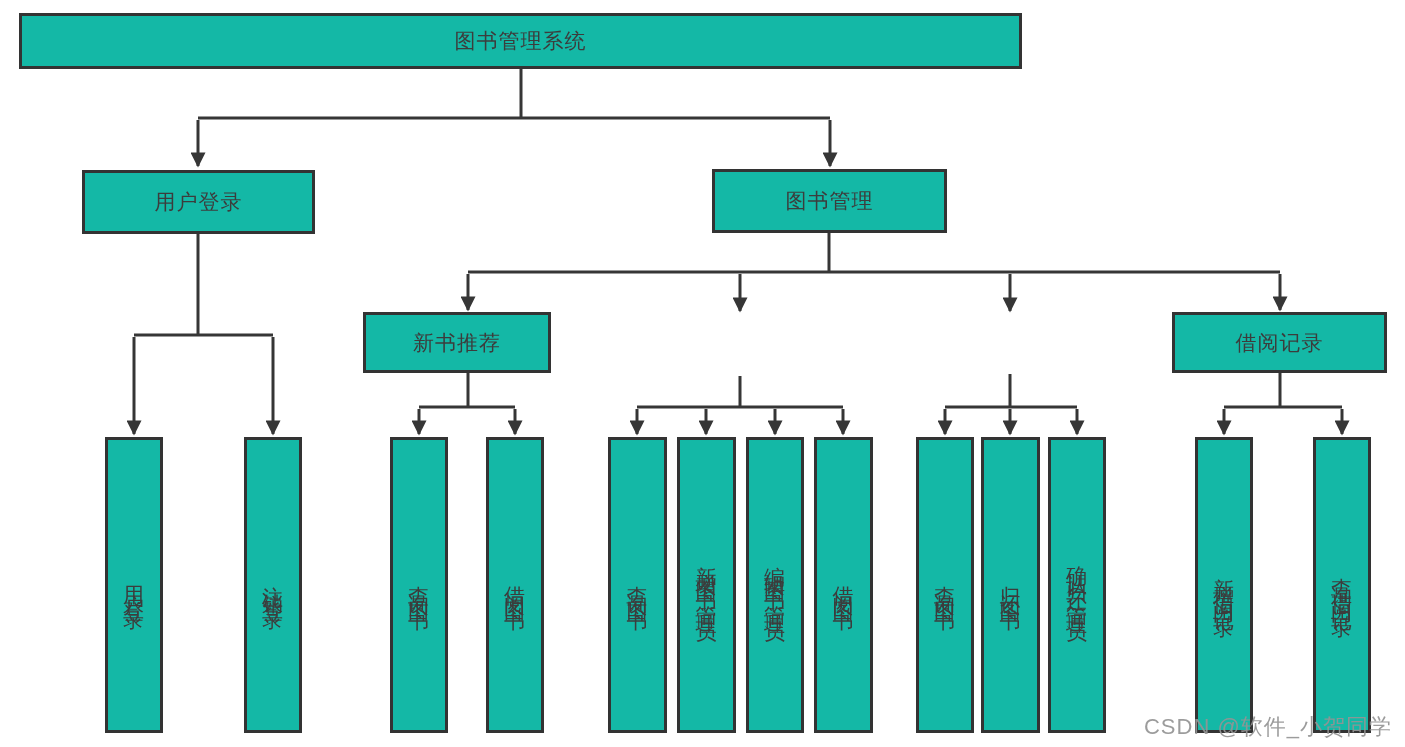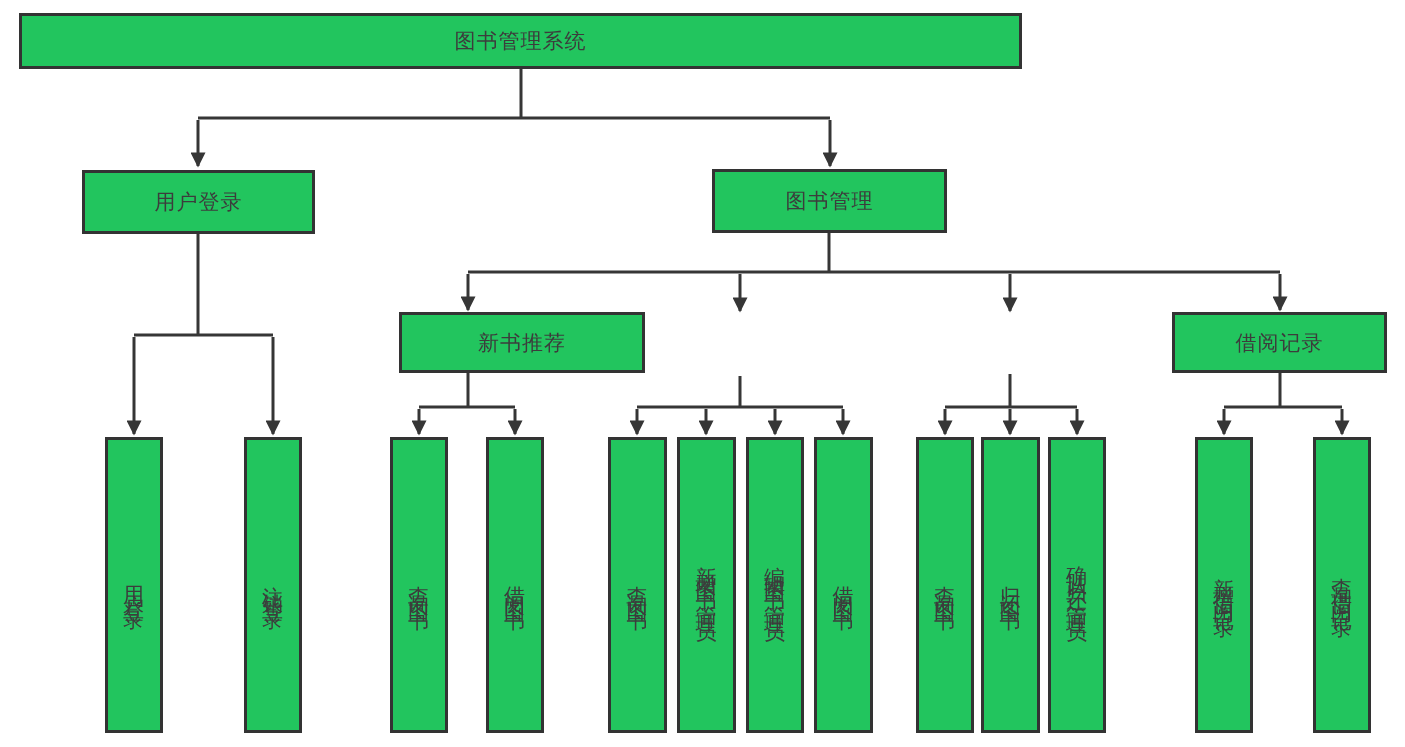--- a/index.html
+++ b/index.html
@@ -19,21 +19,21 @@
     position: absolute;
     left: 0;
     top: 0;
     width: 1405px;
     height: 747px;
     pointer-events: none;
   }
   .box {
     position: absolute;
     box-sizing: border-box;
-    background: #22c55e;
+    background: #14b8a6;
     border: 3px solid #333333;
     color: #3c3c3c;
     display: flex;
     align-items: center;
     justify-content: center;
     font-size: 21px;
     letter-spacing: 1px;
     white-space: nowrap;
   }
   .vbox {
@@ -42,21 +42,21 @@
     letter-spacing: 8px;
     line-height: 1;
     white-space: normal;
   }
   
   #root        { left: 19px;  top: 13px;  width: 1003px; height: 56px; }
   
   #b-user      { left: 82px;  top: 170px; width: 233px;  height: 64px; }
   #b-mgmt      { left: 712px; top: 169px; width: 235px;  height: 64px; }
   
-  #n-newbook   { left: 363px;  top: 312px; width: 246px; height: 61px; margin-left: 36px; }
+  #n-newbook   { left: 363px;  top: 312px; width: 188px; height: 61px; }
   #n-borrow    { left: 633px;  top: 313px; width: 215px; height: 63px; }
   #n-current   { left: 903px;  top: 313px; width: 214px; height: 61px; }
   #n-records   { left: 1172px; top: 312px; width: 215px; height: 61px; }
   
   .leaf { top: 437px; height: 296px; width: 58px; }
   #l-login     { left: 105px; }
   #l-logout    { left: 244px; }
   #l-query1    { left: 390px; }
   #l-borrow1   { left: 486px; }
   #l-query2    { left: 608px; width: 59px; }
@@ -147,13 +147,14 @@
   <div id="l-edit" class="box vbox leaf">编辑图书（管理员）</div>
   <div id="l-borrow2" class="box vbox leaf">借阅图书</div>
 
   <div id="l-query3" class="box vbox leaf">查询图书</div>
   <div id="l-return" class="box vbox leaf">归还图书</div>
   <div id="l-confirm" class="box vbox leaf">确认归还（管理员）</div>
 
   <div id="l-addrec" class="box vbox leaf">新增借阅记录</div>
   <div id="l-queryrec" class="box vbox leaf">查询借阅记录</div>
 
+  <div id="watermark">CSDN @软件_小贺同学</div>
 </div>
 
 </body></html>

